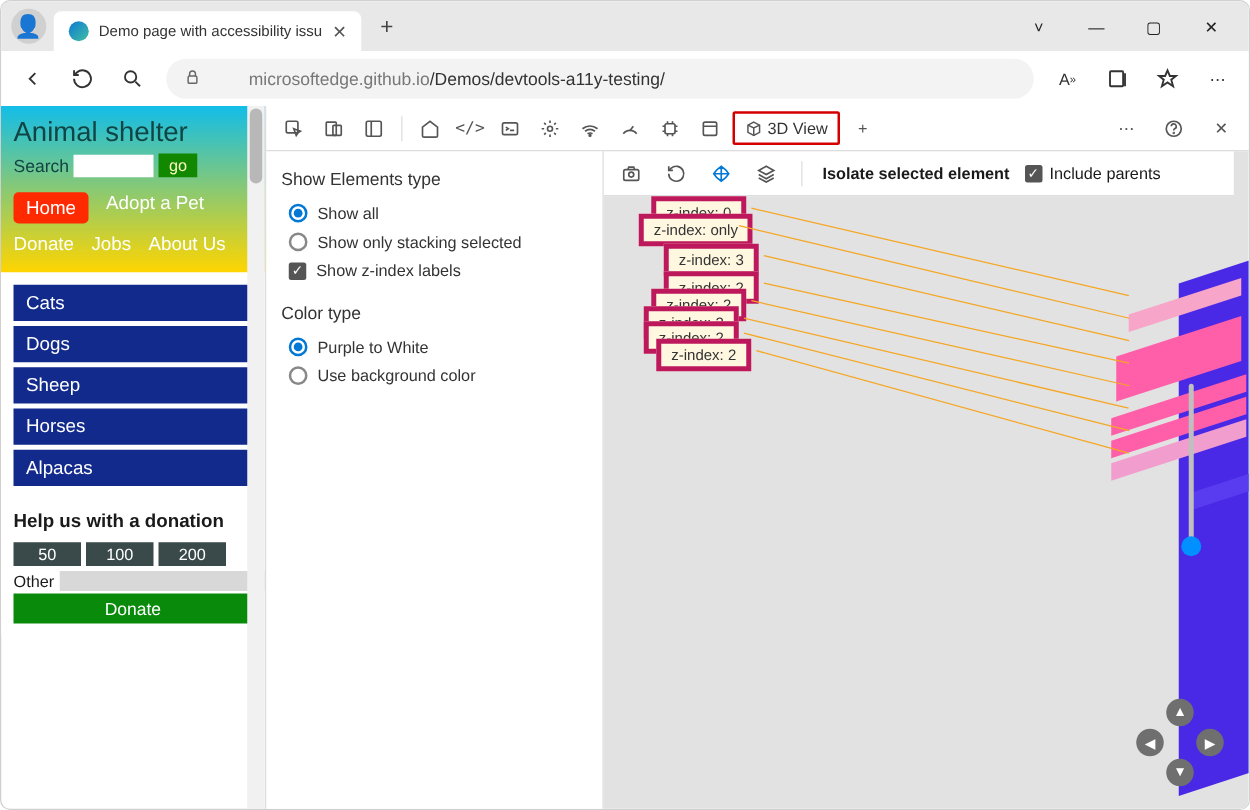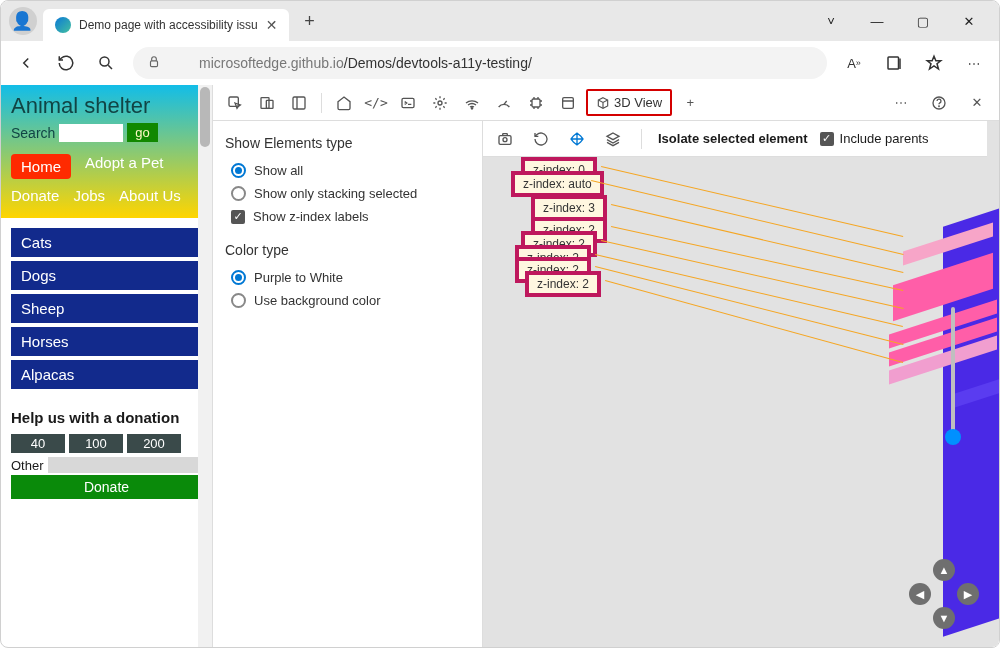--- a/index.html
+++ b/index.html
@@ -187,21 +187,21 @@
       <div class="sidenav">
         <a href="#">Cats</a>
         <a href="#">Dogs</a>
         <a href="#">Sheep</a>
         <a href="#">Horses</a>
         <a href="#">Alpacas</a>
       </div>
       <div class="help">
         <h3>Help us with a donation</h3>
         <div class="amounts">
-          <div class="amt">40</div>
+          <div class="amt">50</div>
           <div class="amt">100</div>
           <div class="amt">200</div>
         </div>
         <div class="otherrow">
           <span>Other</span>
           <input style="">
         </div>
         <button class="donate-btn">Donate</button>
       </div>
     </div>
@@ -361,21 +361,21 @@
           <div class="layer l1"></div>
           <div class="layer l2"></div>
           <div class="layer l3"></div>
           <div class="layer l4"></div>
           <div class="layer l5"></div>
           <div class="layer l6"></div>
 
           <div id="zlabel-host">
               <div class="zlabel" style="top: 0px; left: 38px;">z-index: 0</div>
               <div class="leader" style="top: 10px; left: 118px; height: 310.006px; transform: rotate(-76.95deg);"></div>
-              <div class="zlabel" style="top: 14px; left: 28px;">z-index: auto</div>
+              <div class="zlabel" style="top: 14px; left: 28px;">z-index: only</div>
               <div class="leader" style="top: 24px; left: 108px; height: 320.656px; transform: rotate(-76.6572deg);"></div>
               <div class="zlabel" style="top: 38px; left: 48px;">z-index: 3</div>
               <div class="leader" style="top: 48px; left: 128px; height: 299.813px; transform: rotate(-76.8908deg);"></div>
               <div class="zlabel" style="top: 60px; left: 48px;">z-index: 2</div>
               <div class="leader" style="top: 70px; left: 128px; height: 298.931px; transform: rotate(-77.6375deg);"></div>
               <div class="zlabel" style="top: 74px; left: 38px;">z-index: 2</div>
               <div class="leader" style="top: 84px; left: 118px; height: 309.561px; transform: rotate(-77.3106deg);"></div>
               <div class="zlabel" style="top: 88px; left: 32px;">z-index: 2</div>
               <div class="leader" style="top: 98px; left: 112px; height: 316.304px; transform: rotate(-76.8425deg);"></div>
               <div class="zlabel" style="top: 100px; left: 32px;">z-index: 2</div>

